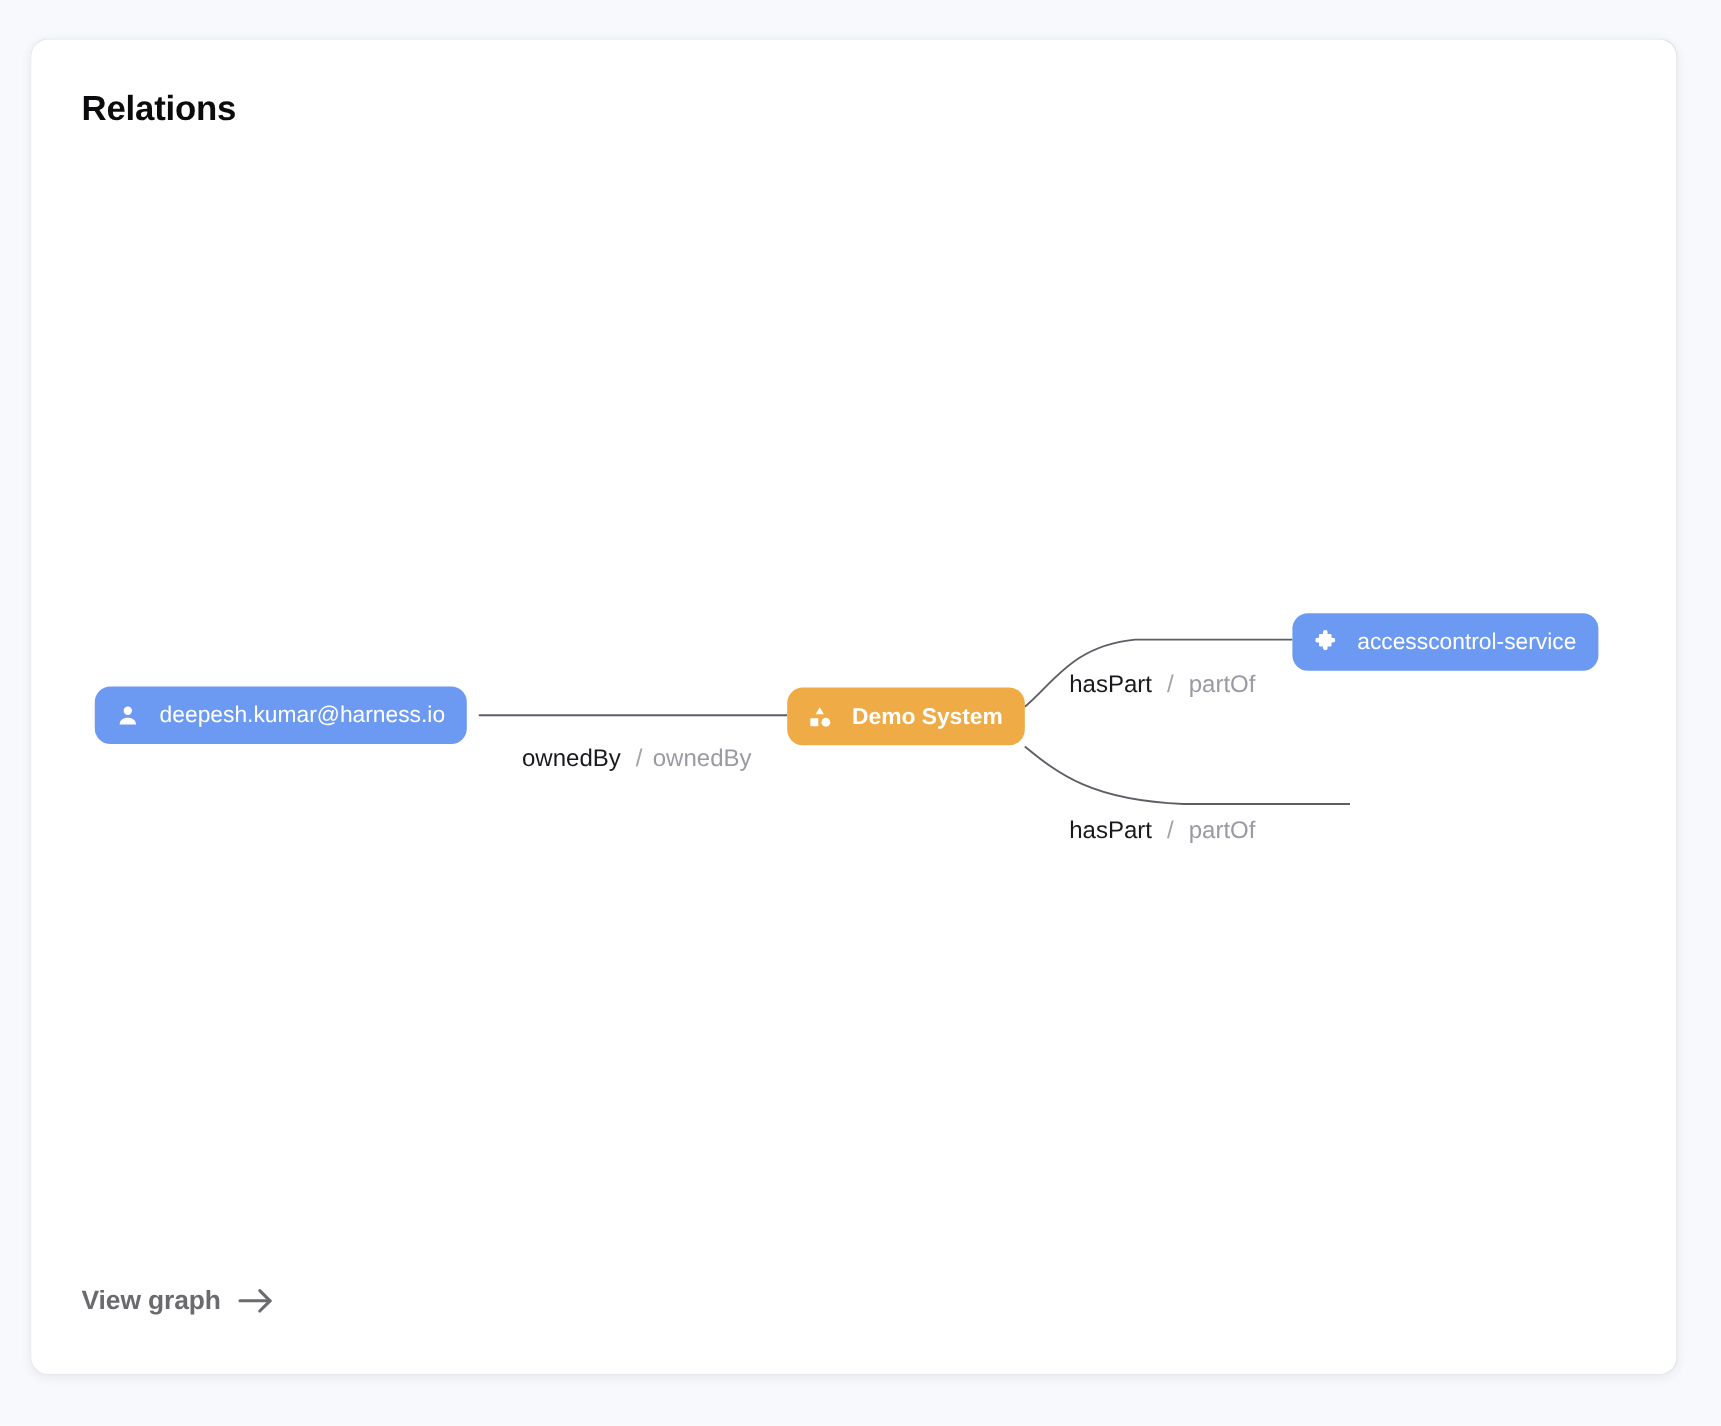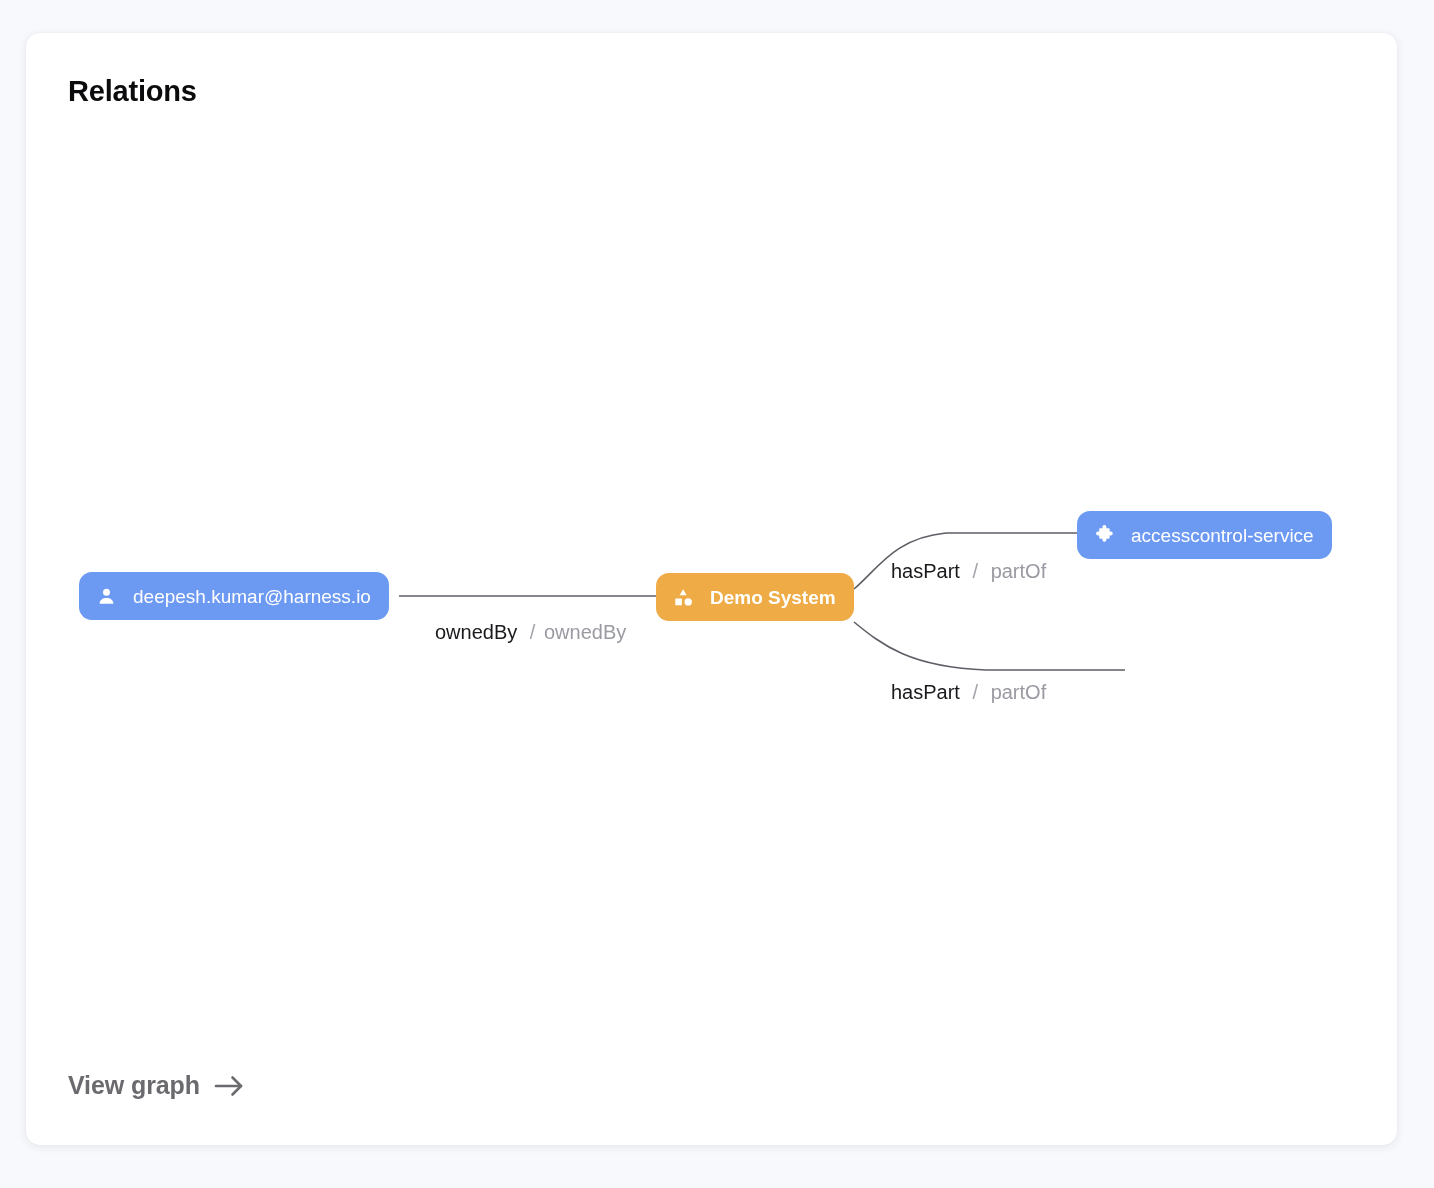--- a/index.html
+++ b/index.html
@@ -103,21 +103,21 @@
   #label-part-2  { left: 865px; top: 649px; }
 
   .view-graph {
     position: absolute;
     left: 42px;
     top: 1038px;
     display: flex;
     align-items: center;
     gap: 14px;
     color: #6a6a6f;
-    font-size: 25px;
+    font-size: 22px;
     font-weight: bold;
     cursor: pointer;
     letter-spacing: -0.1px;
   }
   .view-graph .arrow-icon {
     display: flex;
     align-items: center;
   }
 </style>
 </head>

